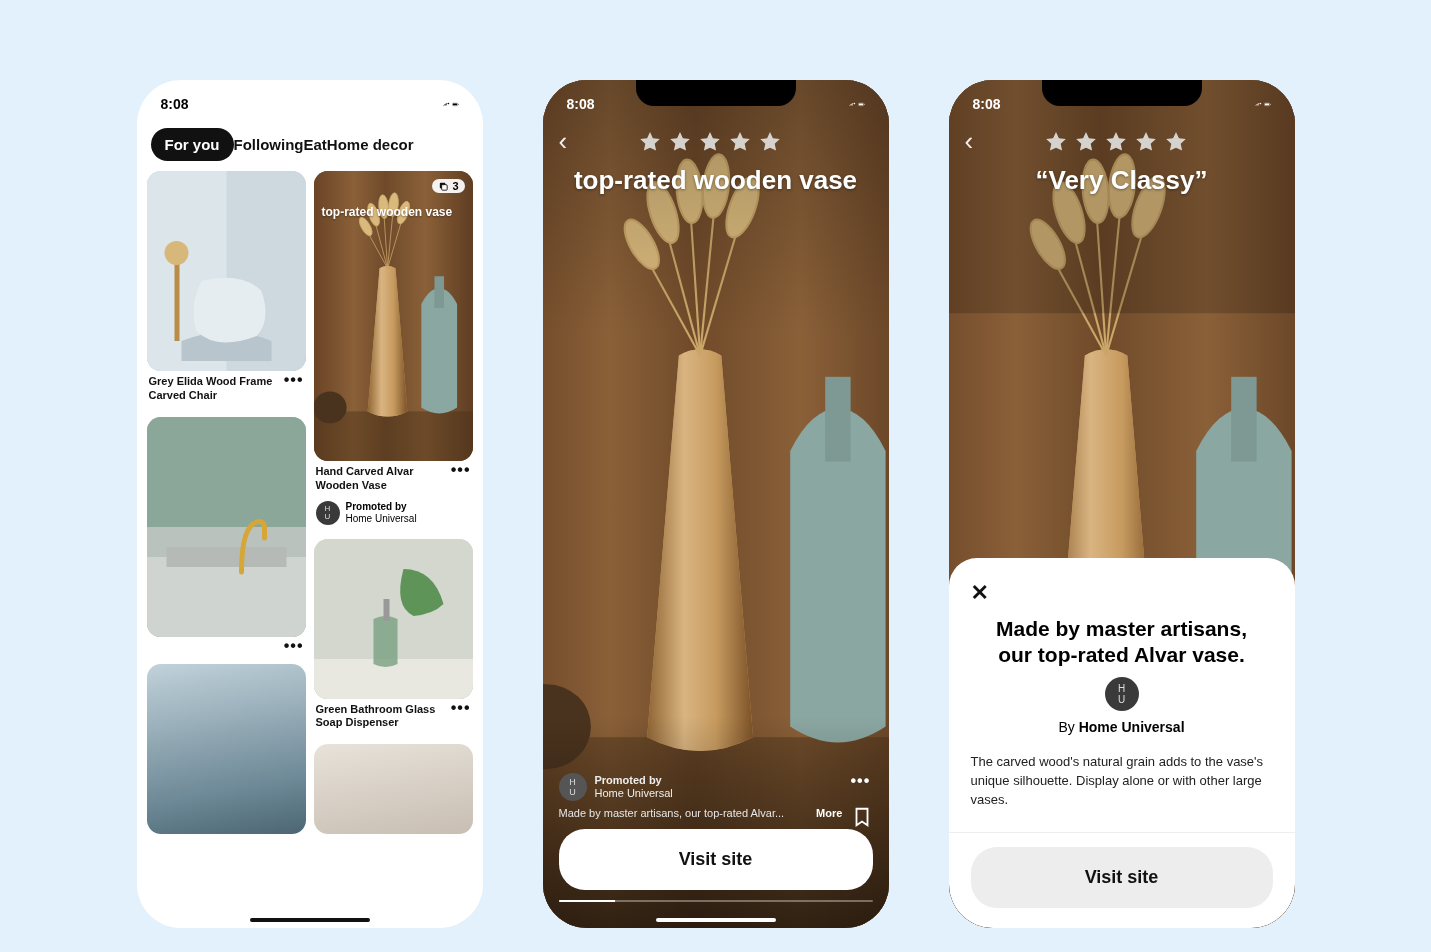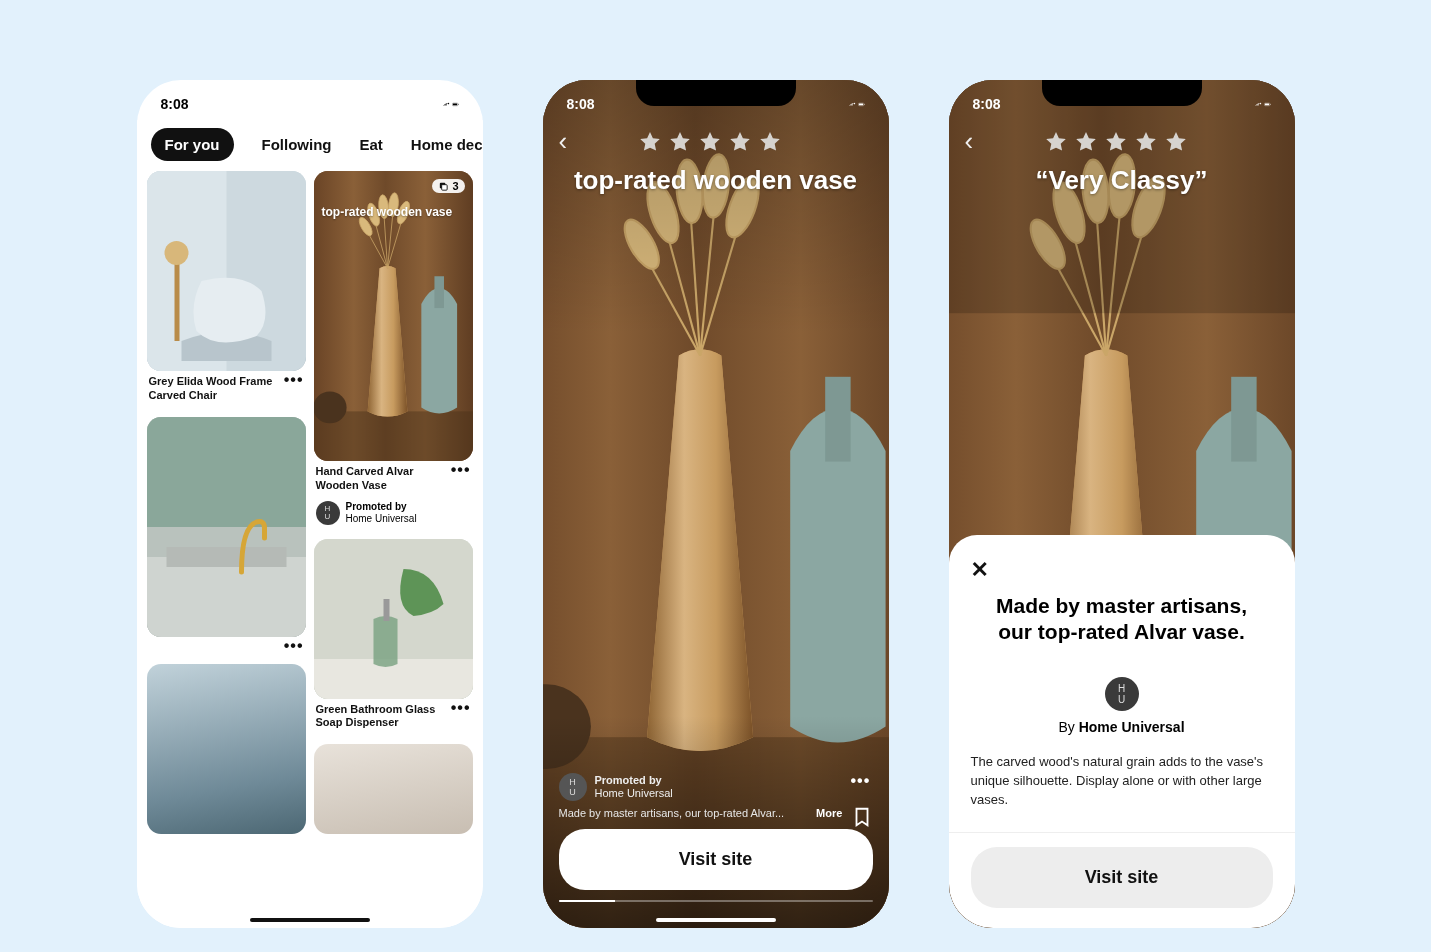--- a/index.html
+++ b/index.html
@@ -53,21 +53,21 @@
 
   
   .feed-body {
     position: absolute;
     top: 40px; left: 0; right: 0; bottom: 0;
     background: #fff;
     overflow: hidden;
   }
   .tabs {
     display: flex;
-    gap: 28px;
+    gap: 0;
     align-items: center;
     padding: 8px 14px 10px;
     font-size: 15px;
     font-weight: 600;
     white-space: nowrap;
   }
   .tab { color: #111; }
   .tab.active {
     background: #111; color: #fff;
     padding: 8px 14px; border-radius: 20px;
@@ -191,21 +191,21 @@
   
   .sheet {
     position:absolute; left:0; right:0; bottom:0;
     background:#fff; border-top-left-radius:28px; border-top-right-radius:28px;
     padding:22px 22px 20px;
     z-index:22;
   }
   .sheet .close { font-size:22px; font-weight:700; color:#111; }
   .sheet h2 {
     font-size:21px; font-weight:700; text-align:center;
-    margin:10px 10px 32px; line-height:1.25;
+    margin:10px 10px 9px; line-height:1.25;
   }
   .sheet .by-row { text-align:center; font-size:14px; margin-bottom:18px; }
   .sheet .by-row strong { font-weight:700; }
   .sheet .avatar-c {
     width:34px; height:34px; border-radius:50%;
     background:#3a3a3a; color:#ddd; margin:0 auto 8px;
     display:flex; align-items:center; justify-content:center;
     font-size:10px; text-align:center;
   }
   .sheet .body-text { font-size:13px; color:#222; line-height:1.45; margin-bottom:22px; }

